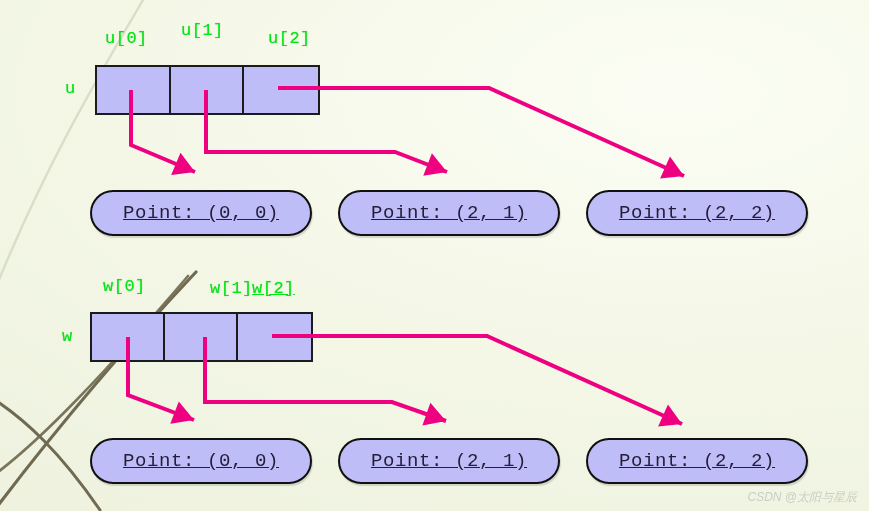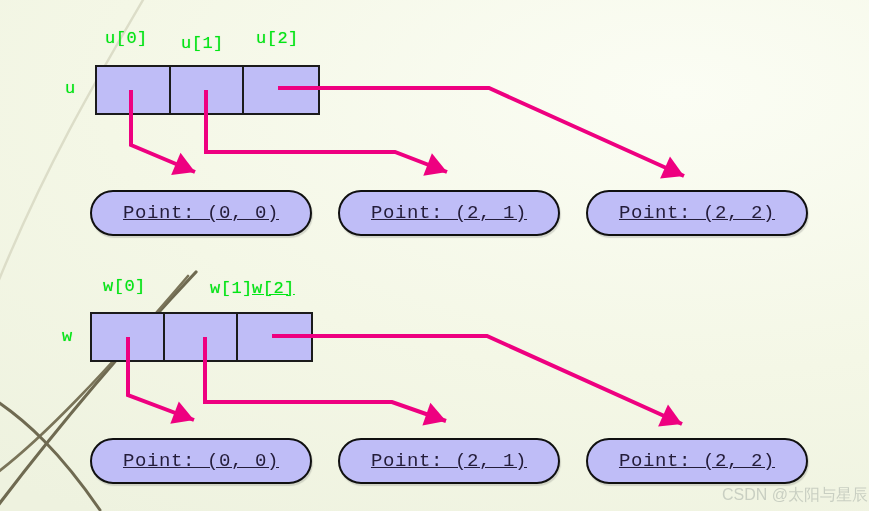--- a/index.html
+++ b/index.html
@@ -74,27 +74,28 @@
     color: #241d3a;
     font-size: 19px;
     letter-spacing: 0.6px;
     white-space: nowrap;
     box-shadow: 1px 2px 1px rgba(60,60,60,.18);
     text-decoration: underline;
   }
 
   #watermark {
     position: absolute;
-    right: 1px;
+    right: 12px;
     bottom: 5px;
     z-index: 6;
     color: #c9cfc2;
     font-family: "Liberation Sans", sans-serif;
-    font-size: 16px;
+    font-size: 12px;
     white-space: nowrap;
+    font-style: italic;
   }
 </style>
 </head>
 <body>
 
 <div id="slide">
 
   <svg id="bg-curves" viewBox="0 0 869 511" xmlns="http://www.w3.org/2000/svg">
       <path d="M 150,-12 C 96,80 44,168 -6,292" fill="none" stroke="#dcddc8" stroke-width="2.4" stroke-linecap="round"></path>
       <path d="M 196,272 C 128,344 60,424 -4,508" fill="none" stroke="#6f6a51" stroke-width="3.2" stroke-linecap="round"></path>
@@ -118,22 +119,22 @@
     </svg>
 
   <div id="diagram-layer">
       <div class="array" style="left: 95px; top: 65px; width: 225px; height: 50px;">
         <div class="cell" style="width: 75px;"></div>
         <div class="cell" style="width: 75px;"></div>
         <div class="cell" style="width: 75px;"></div>
       </div>
       <div class="var-label" style="left: 65px; top: 79px;">u</div>
       <div class="idx-label" style="left: 105px; top: 29px;">u[0]</div>
-      <div class="idx-label" style="left: 181px; top: 34px;">u[1]</div>
-      <div class="idx-label" style="left: 256px; top: 29px;">u[2]</div>
+      <div class="idx-label" style="left: 181px; top: 21px;">u[1]</div>
+      <div class="idx-label" style="left: 268px; top: 29px;">u[2]</div>
       <div class="point-box" style="left: 90px; top: 190px; width: 222px; height: 46px;">Point: (0, 0)</div>
       <div class="point-box" style="left: 338px; top: 190px; width: 222px; height: 46px;">Point: (2, 1)</div>
       <div class="point-box" style="left: 586px; top: 190px; width: 222px; height: 46px;">Point: (2, 2)</div>
       <div class="array" style="left: 90px; top: 312px; width: 223px; height: 50px;">
         <div class="cell" style="width: 74.3333px;"></div>
         <div class="cell" style="width: 74.3333px;"></div>
         <div class="cell" style="width: 74.3333px;"></div>
       </div>
       <div class="var-label" style="left: 62px; top: 327px;">w</div>
       <div class="idx-label" style="left: 103px; top: 277px;">w[0]</div>

